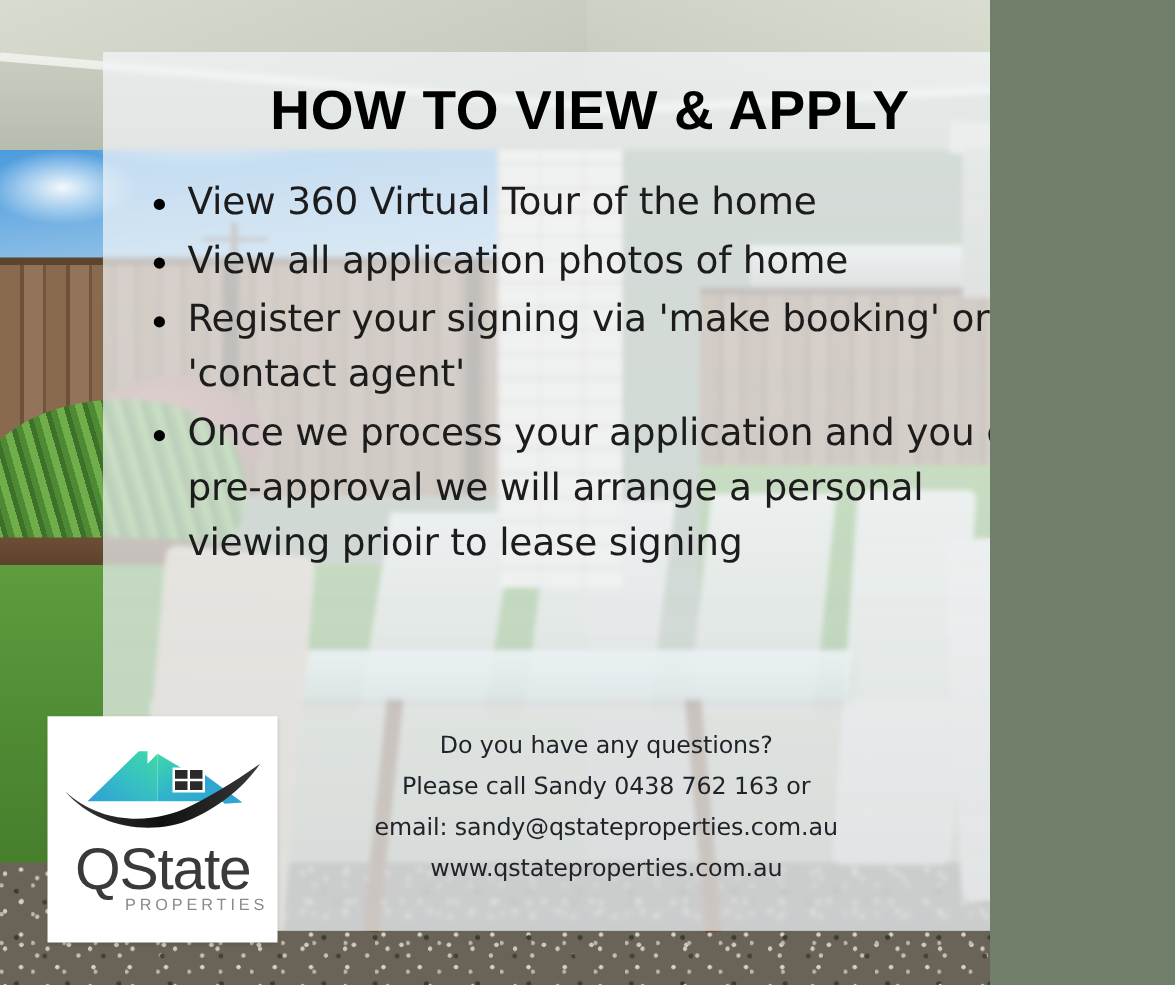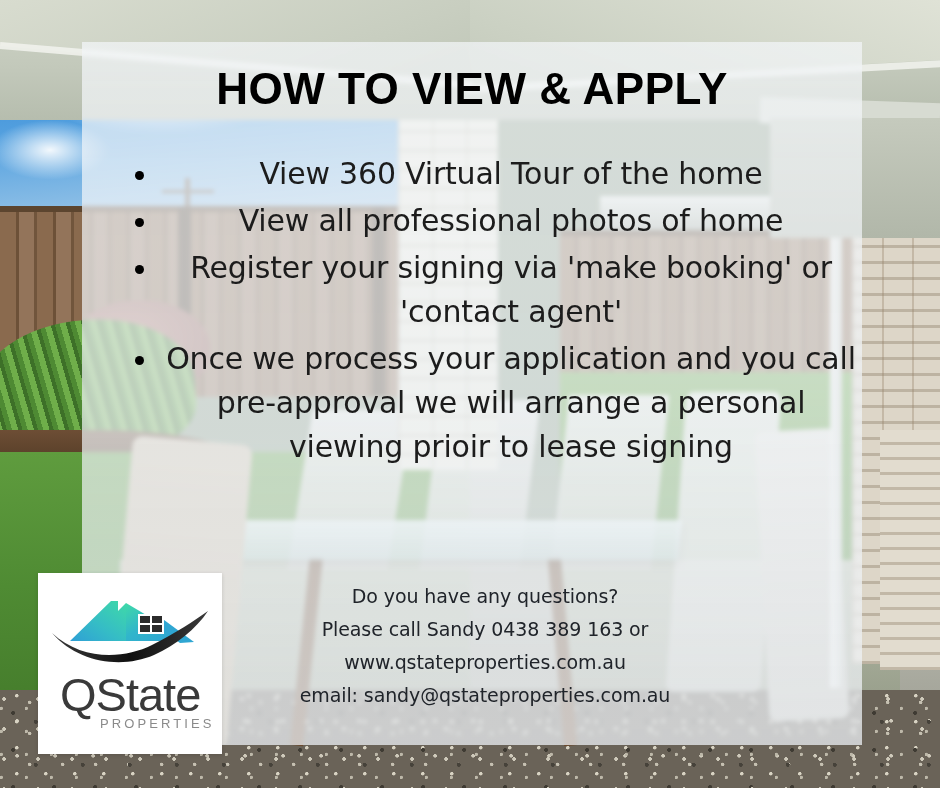--- a/index.html
+++ b/index.html
@@ -2,21 +2,21 @@
 <html><head>
 <meta charset="utf-8">
 <title>How To View &amp; Apply</title>
 <style>
   html,body{margin:0;padding:0;}
   body{
     width:940px;height:788px;overflow:hidden;
     font-family:"Liberation Sans", sans-serif;
     background:#6f7f6a;
   }
-  .canvas{position:relative;width:940px;height:788px;overflow:hidden;}
+  .canvas{position:relative;width:792px;height:788px;overflow:hidden;}
 
   
   .photo{position:absolute;inset:0;overflow:hidden;background:#8a9b84;}
 
   
   .sky{position:absolute;left:0;top:46px;width:430px;height:210px;
        background:linear-gradient(175deg,#2f86d4 0%,#58a3e0 40%,#9fc8e8 78%,#cfe0ee 100%);}
   .cloud-a{position:absolute;left:-10px;top:120px;width:120px;height:60px;border-radius:50%;
        background:radial-gradient(ellipse at 50% 50%,rgba(255,255,255,.92),rgba(255,255,255,0) 70%);}
   .cloud-b{position:absolute;left:60px;top:86px;width:200px;height:48px;border-radius:50%;
@@ -125,21 +125,21 @@
   
   .overlay{position:absolute;left:82px;top:42px;width:780px;height:703px;
      background:linear-gradient(180deg,rgba(243,246,249,.72) 0%,rgba(240,244,248,.70) 55%,rgba(238,242,246,.74) 100%);
      backdrop-filter:blur(2px);}
 
   
   .title{position:absolute;left:82px;top:64px;width:780px;text-align:center;
      font-size:44px;font-weight:bold;color:#000;letter-spacing:.5px;
      font-family:"Liberation Sans", sans-serif;}
 
-  .bullets{position:absolute;left:118px;top:140px;width:730px;margin:12px;padding:0;list-style:none;text-align:center;}
+  .bullets{position:absolute;left:118px;top:140px;width:730px;margin:0;padding:0;list-style:none;}
   .bullets li{position:relative;padding-left:32px;margin:0 0 3px 0;
      font-size:30px;line-height:44px;color:#1c1c1c;font-weight:400;
      font-family:"DejaVu Sans", sans-serif;letter-spacing:-.2px;}
   .bullets li:before{content:"";position:absolute;left:5px;top:19px;
      width:9px;height:9px;border-radius:50%;background:#000;}
 
   .contact{position:absolute;left:180px;top:580px;width:610px;text-align:center;
      font-size:19px;line-height:33px;color:#20242a;font-weight:400;
      font-family:"DejaVu Sans", sans-serif;letter-spacing:-.1px;}
   .contact div{white-space:nowrap;}
@@ -206,30 +206,30 @@
     <div class="eave"></div>
     <div class="softfit"></div>
   </div>
 
   <div class="overlay"></div>
 
   <div class="title">HOW TO VIEW &amp; APPLY</div>
 
   <ul class="bullets">
     <li>View 360 Virtual Tour of the home</li>
-    <li>View all professional photos of home</li>
+    <li>View all application photos of home</li>
     <li>Register your signing via 'make booking' or 'contact agent'</li>
     <li>Once we process your application and you call pre-approval we will arrange a personal viewing prioir to lease signing</li>
   </ul>
 
   <div class="contact">
     <div>Do you have any questions?</div>
-    <div>Please call Sandy 0438 389 163 or</div>
+    <div>Please call Sandy 0438 762 163 or</div>
+    <div>email: sandy@qstateproperties.com.au</div>
     <div>www.qstateproperties.com.au</div>
-    <div>email: sandy@qstateproperties.com.au</div>
   </div>
 
   <div class="logo-card">
     <div class="logo-mark">
       <svg viewBox="0 0 164 76" width="164" height="76" xmlns="http://www.w3.org/2000/svg">
         <defs>
           <linearGradient id="roofGrad" x1="0" y1="1" x2="1" y2="0">
             <stop offset="0%" stop-color="#2f9fd6"></stop>
             <stop offset="45%" stop-color="#35bcc6"></stop>
             <stop offset="100%" stop-color="#3fd9a8"></stop>

